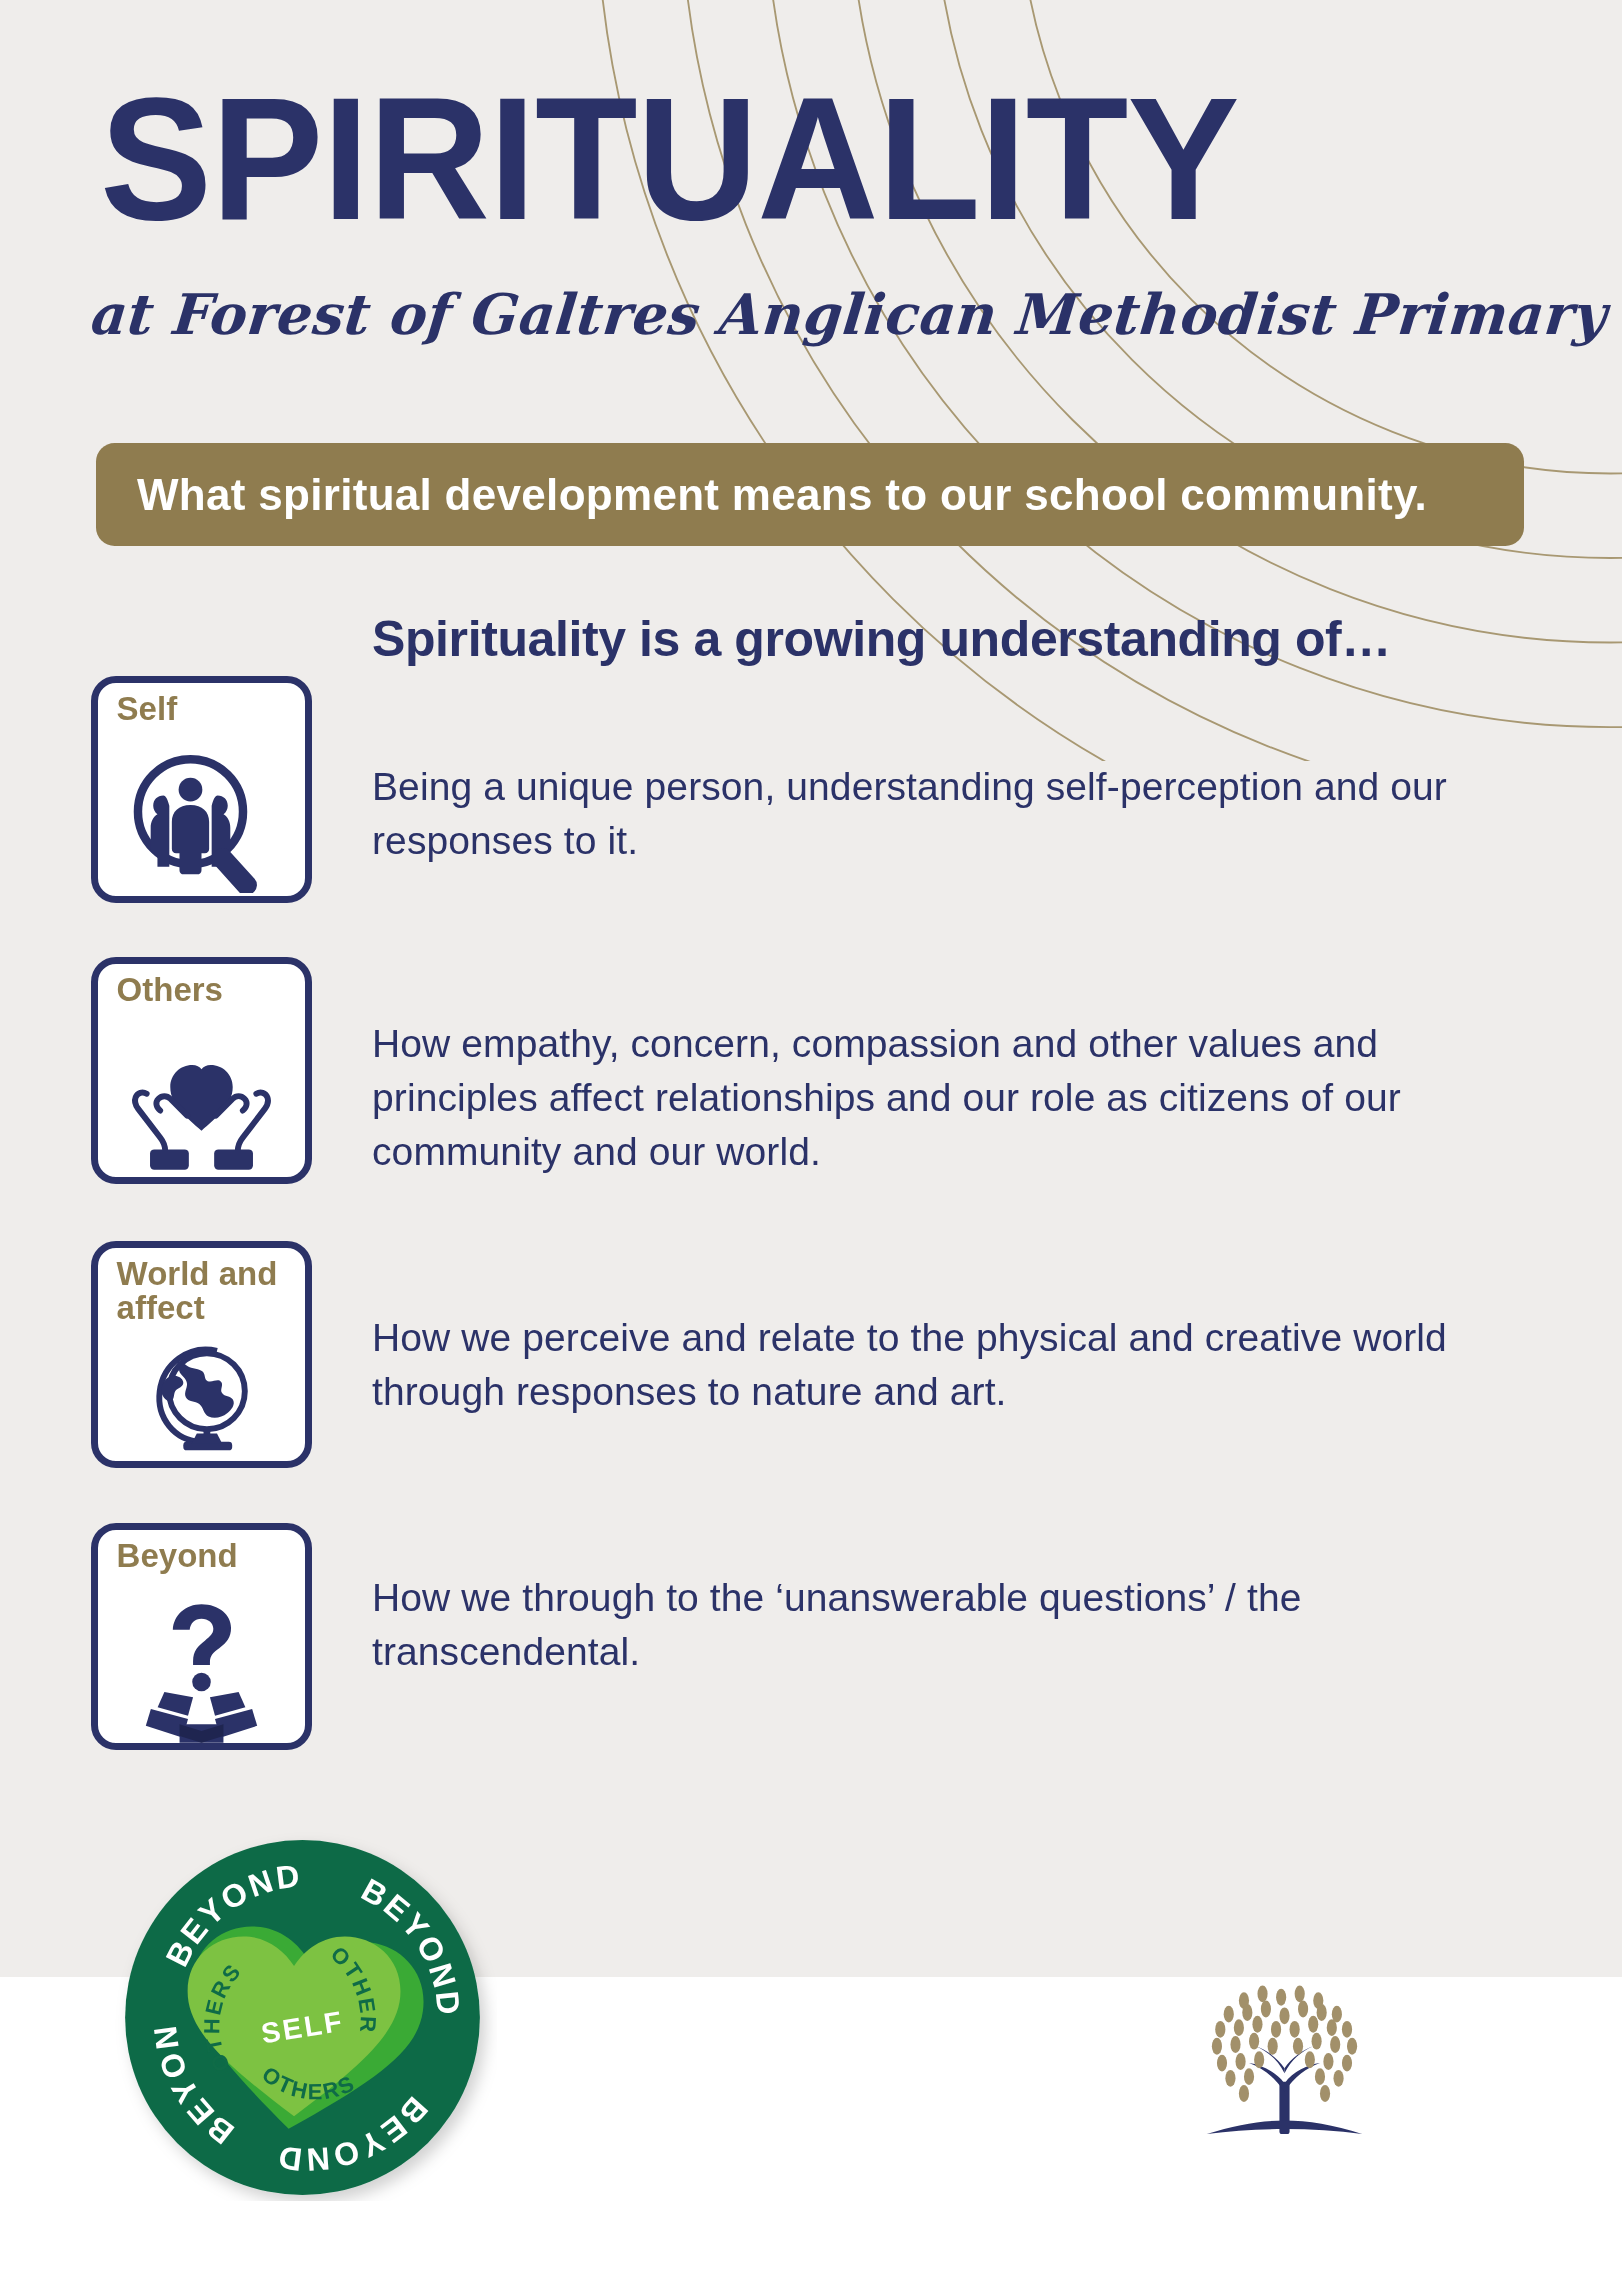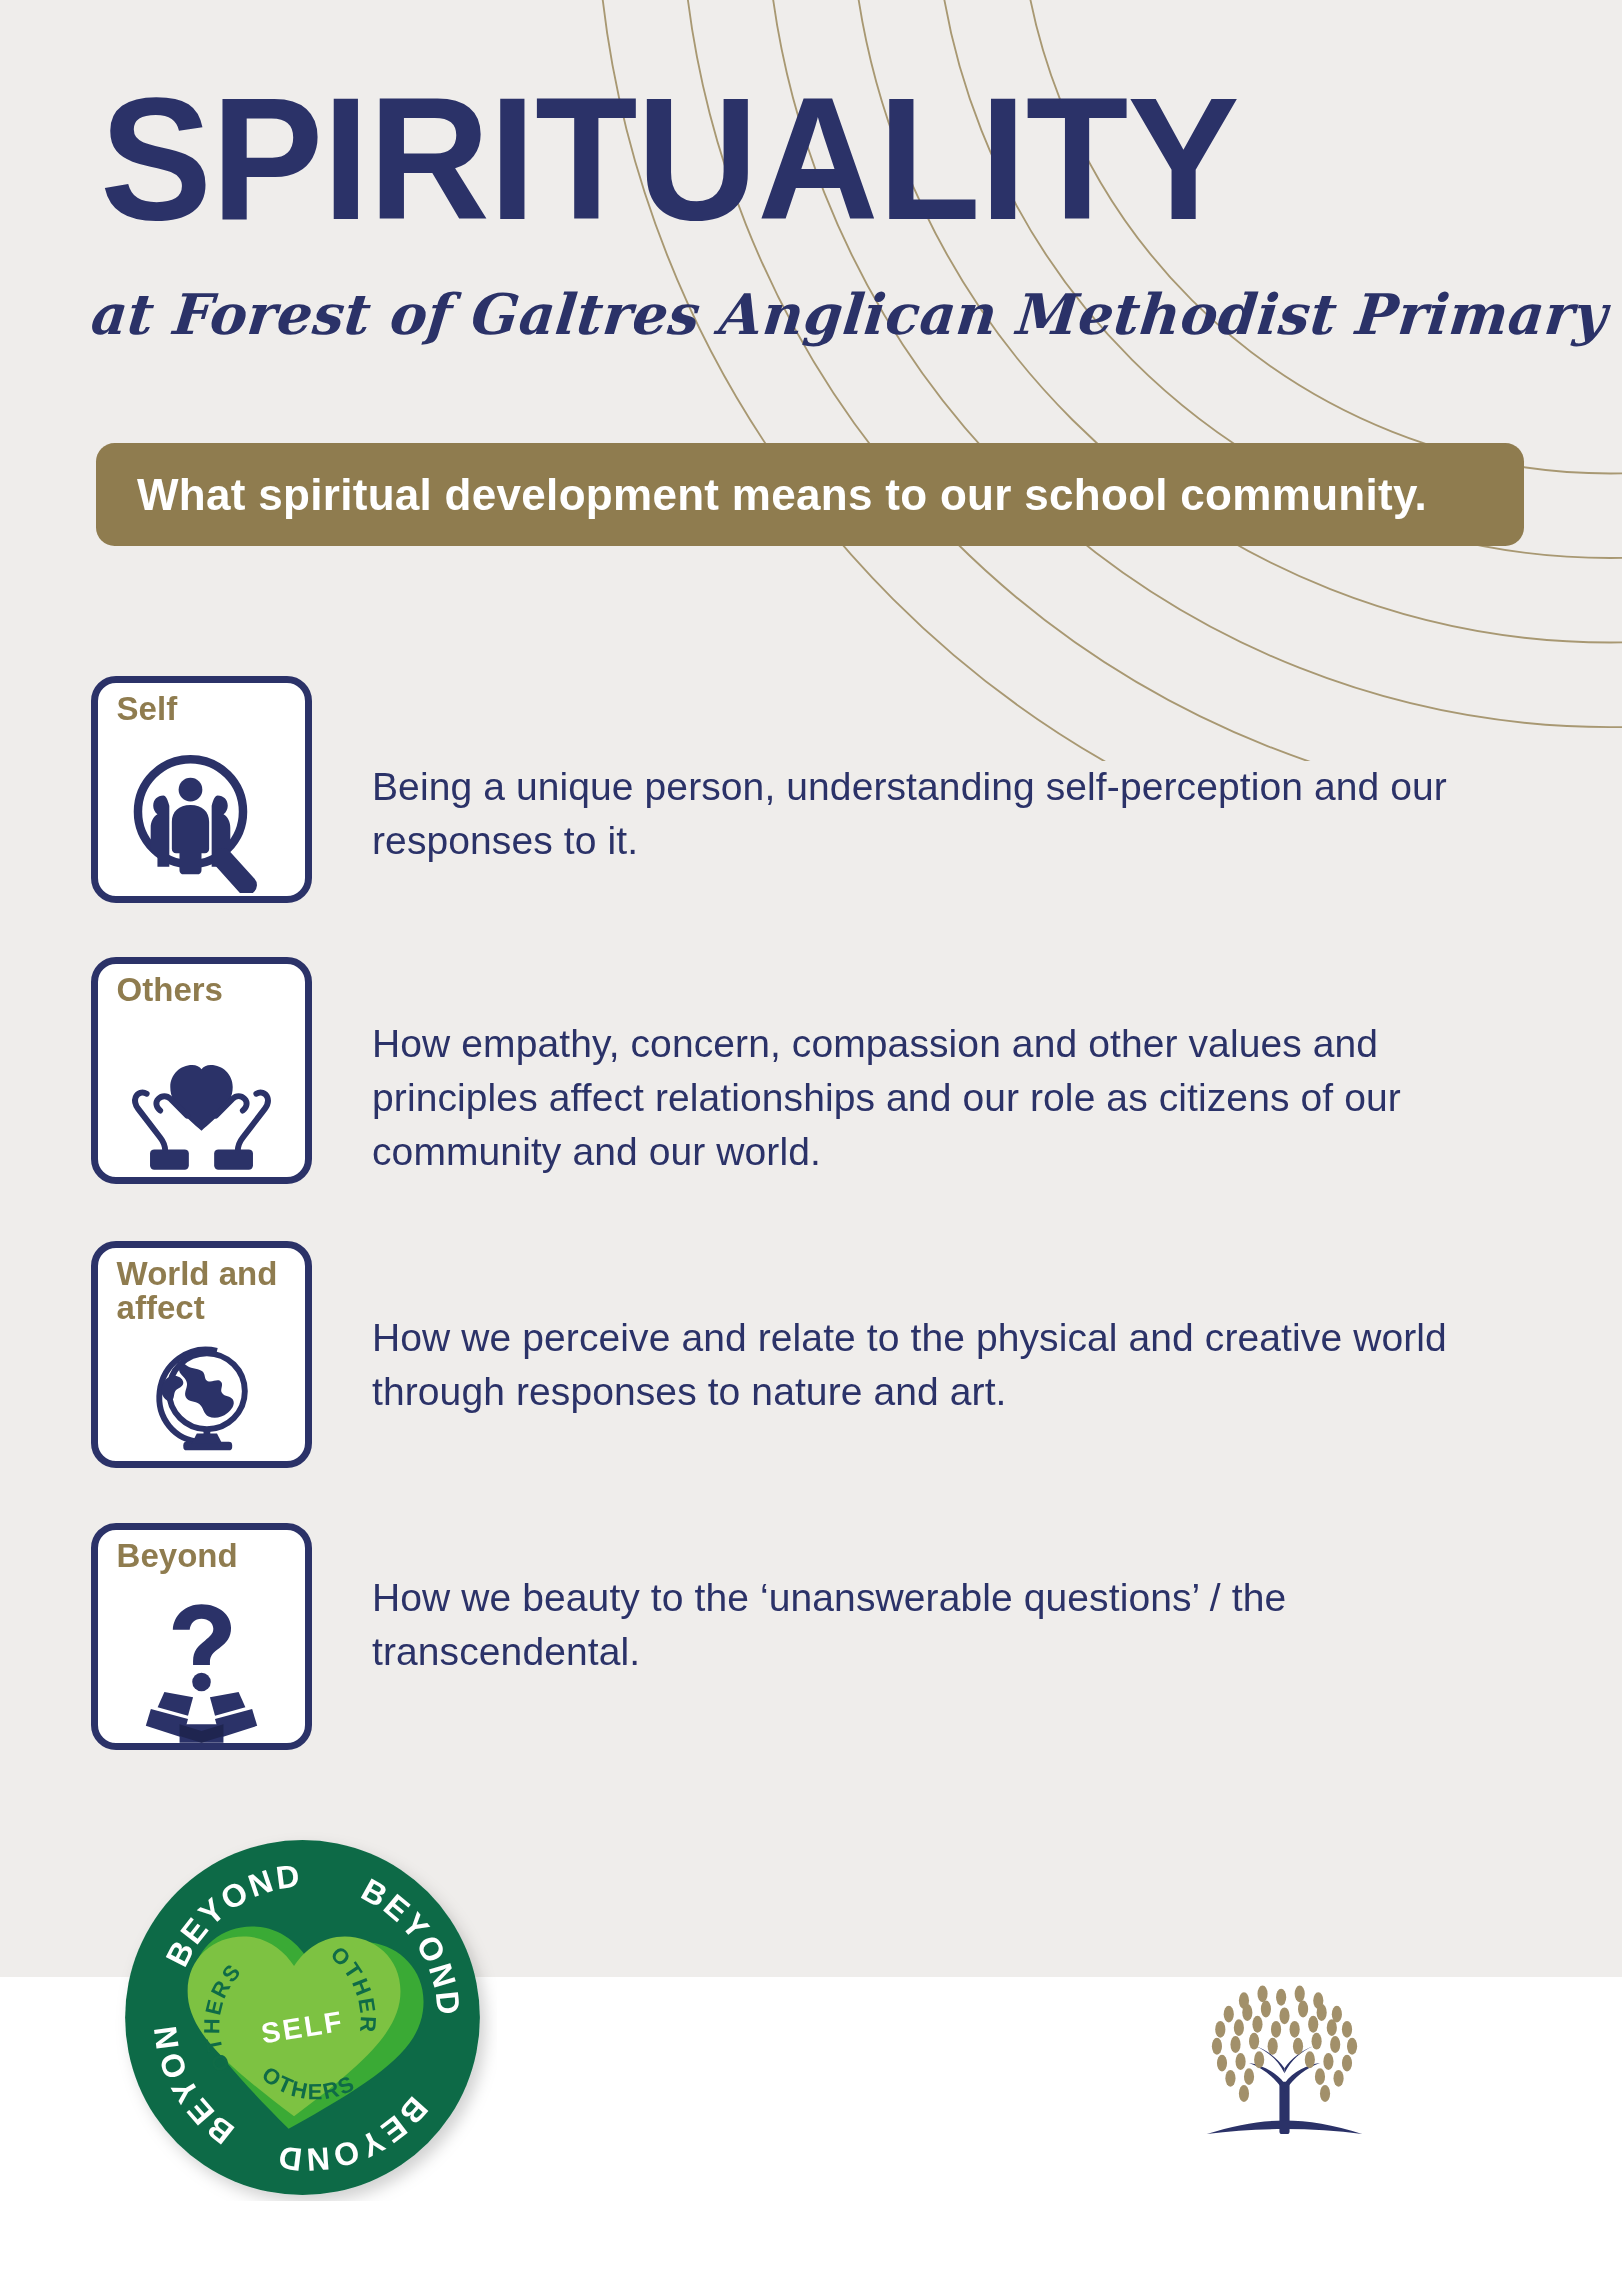--- a/index.html
+++ b/index.html
@@ -219,20 +219,21 @@
     </g>
   </svg>
 
   <div class="title">SPIRITUALITY</div>
   <div class="subtitle">at Forest of Galtres Anglican Methodist Primary School</div>
 
   <div class="banner">
     <span class="banner-text">What spiritual development means to our school community.</span>
   </div>
 
+  <div class="main-heading">Spirituality is a growing understanding of…</div>
 
   <div class="row">
     <div class="icon-box" style="top:676px;">
       <div class="icon-label">Self</div>
       <div class="icon-art" style="top:66px;">
         <svg width="161" height="144" viewBox="0 0 190 170">
           <circle cx="82" cy="74" r="62" fill="#ffffff" stroke="#2b3268" stroke-width="10"></circle>
           <g fill="#2b3268">
             <circle cx="82" cy="48" r="14"></circle>
             <path d="M82 66c-14 0-22 8-22 20v32c0 3 2 5 5 5h4v20c0 3 2 5 5 5h16c3 0 5-2 5-5v-20h4c3 0 5-2 5-5V86c0-12-8-20-22-20z"></path>
@@ -307,21 +308,21 @@
             <path d="M124 110l-34 6 6 22 36-10z"></path>
             <path d="M20 130l44 12-6 22-44-14z"></path>
             <path d="M140 130l-44 12 6 22 44-14z"></path>
             <path d="M54 148h52v22H54z"></path>
             <path d="M54 148l26 8 26-8v14l-26 8-26-8z" fill="#1f2550"></path>
           </g>
         </svg>
       </div>
     </div>
     <div class="row-text" style="top:1531px;">
-      <p>How we beauty to the ‘unanswerable questions’ / the transcendental.</p>
+      <p>How we through to the ‘unanswerable questions’ / the transcendental.</p>
     </div>
   </div>
 
   <svg class="crest" viewBox="0 0 460 470">
     <defs>
       <path id="arcTop" d="M 80 235 A 155 155 0 0 1 390 235"></path>
       <path id="arcBottom" d="M 390 235 A 155 155 0 0 1 80 235"></path>
       <path id="arcOthersL" d="M 150 300 A 90 90 0 0 1 160 180"></path>
       <path id="arcOthersR" d="M 258 160 A 95 95 0 0 1 298 250"></path>
       <path id="arcOthersB" d="M 175 300 A 95 95 0 0 0 295 318"></path>

